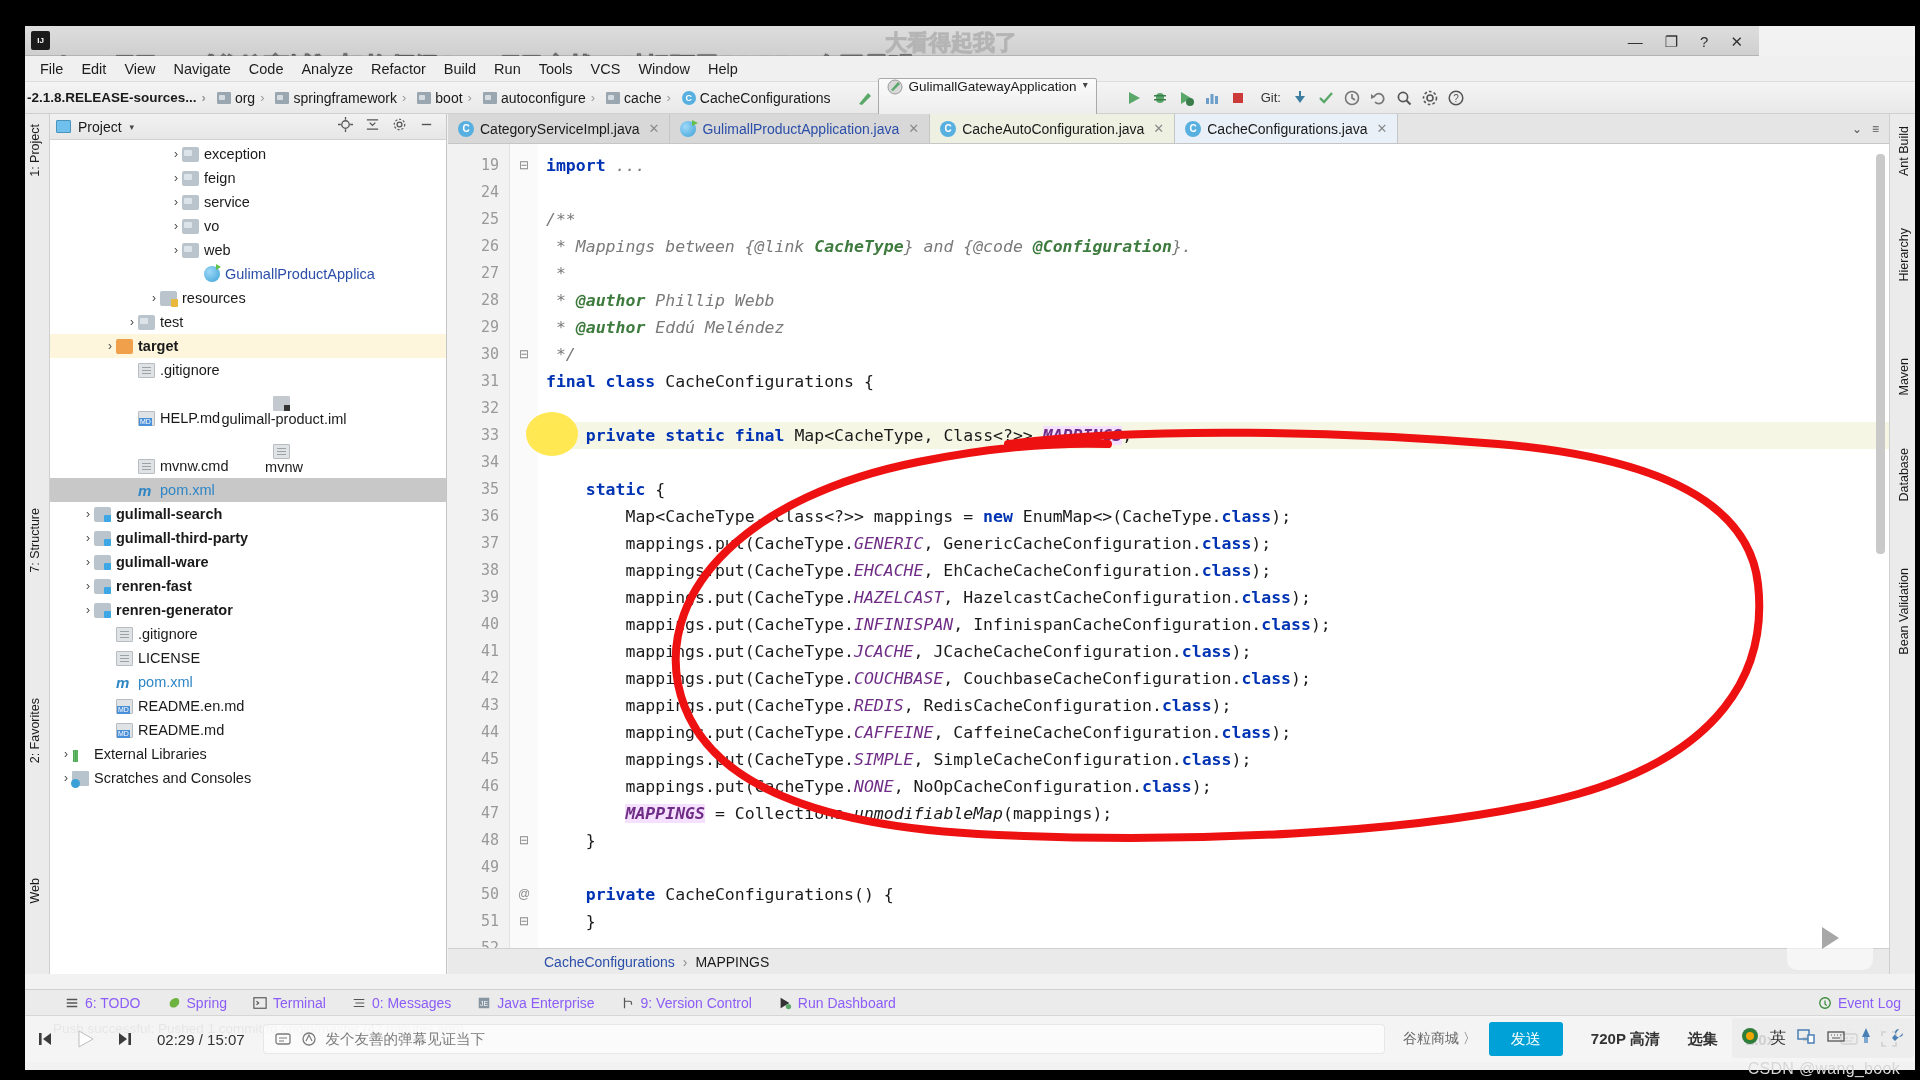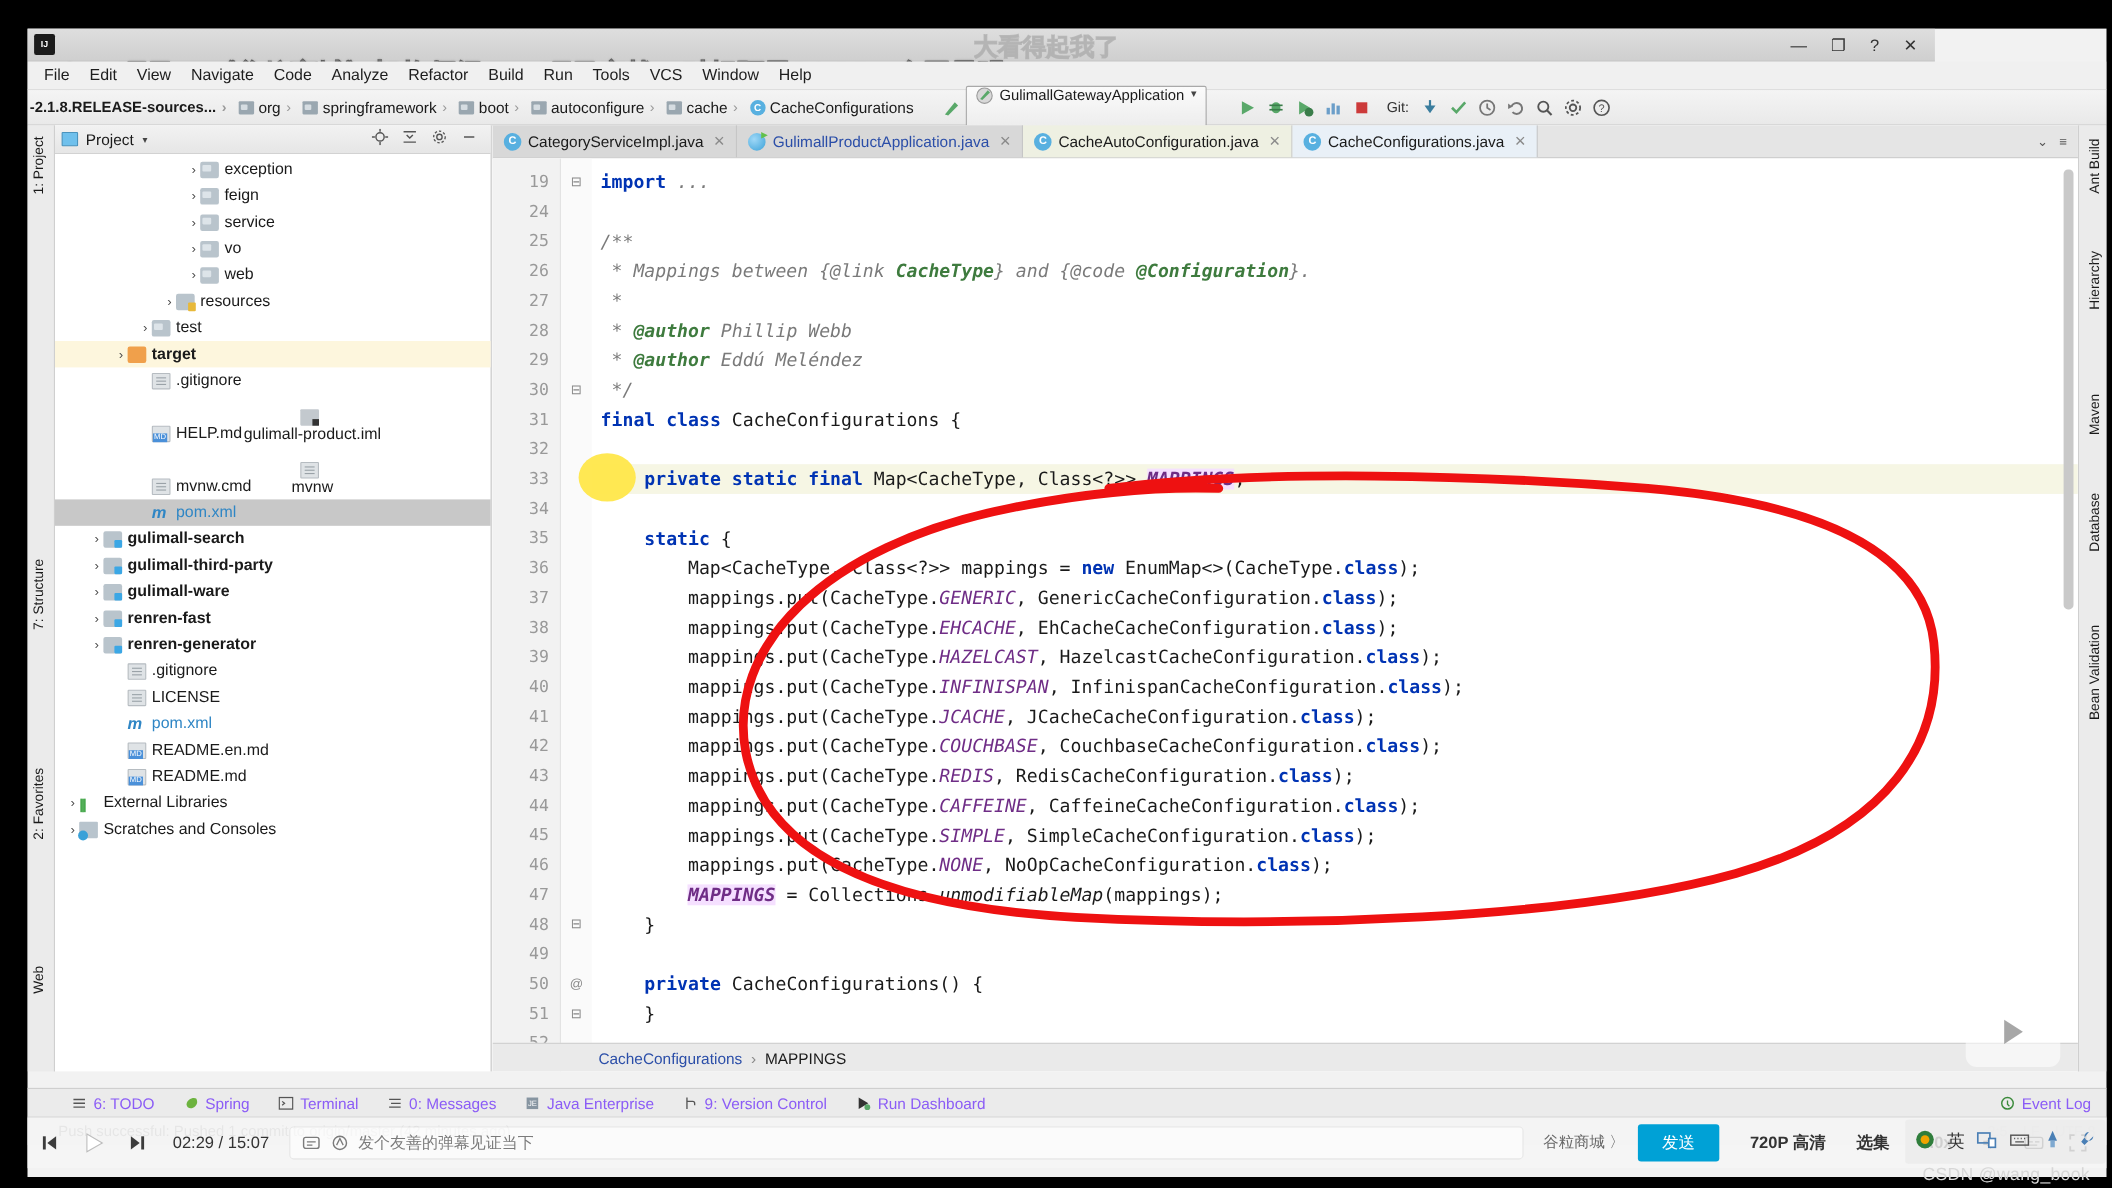--- a/index.html
+++ b/index.html
@@ -533,20 +533,25 @@
           <div class="tnode" style="padding-left: 120px;">
             <span class="arrow">›</span>
             <span class="ic ic-folder"></span>
             <span>vo</span>
           </div>
           <div class="tnode" style="padding-left: 120px;">
             <span class="arrow">›</span>
             <span class="ic ic-folder"></span>
             <span>web</span>
           </div>
+          <div class="tnode" style="padding-left: 142px;">
+            <span class="arrow empty">›</span>
+            <span class="ic ic-spring"></span>
+            <span class="tlabel-blue">GulimallProductApplica</span>
+          </div>
           <div class="tnode" style="padding-left: 98px;">
             <span class="arrow">›</span>
             <span class="ic ic-folder-res"></span>
             <span>resources</span>
           </div>
           <div class="tnode" style="padding-left: 76px;">
             <span class="arrow">›</span>
             <span class="ic ic-folder"></span>
             <span>test</span>
           </div>

